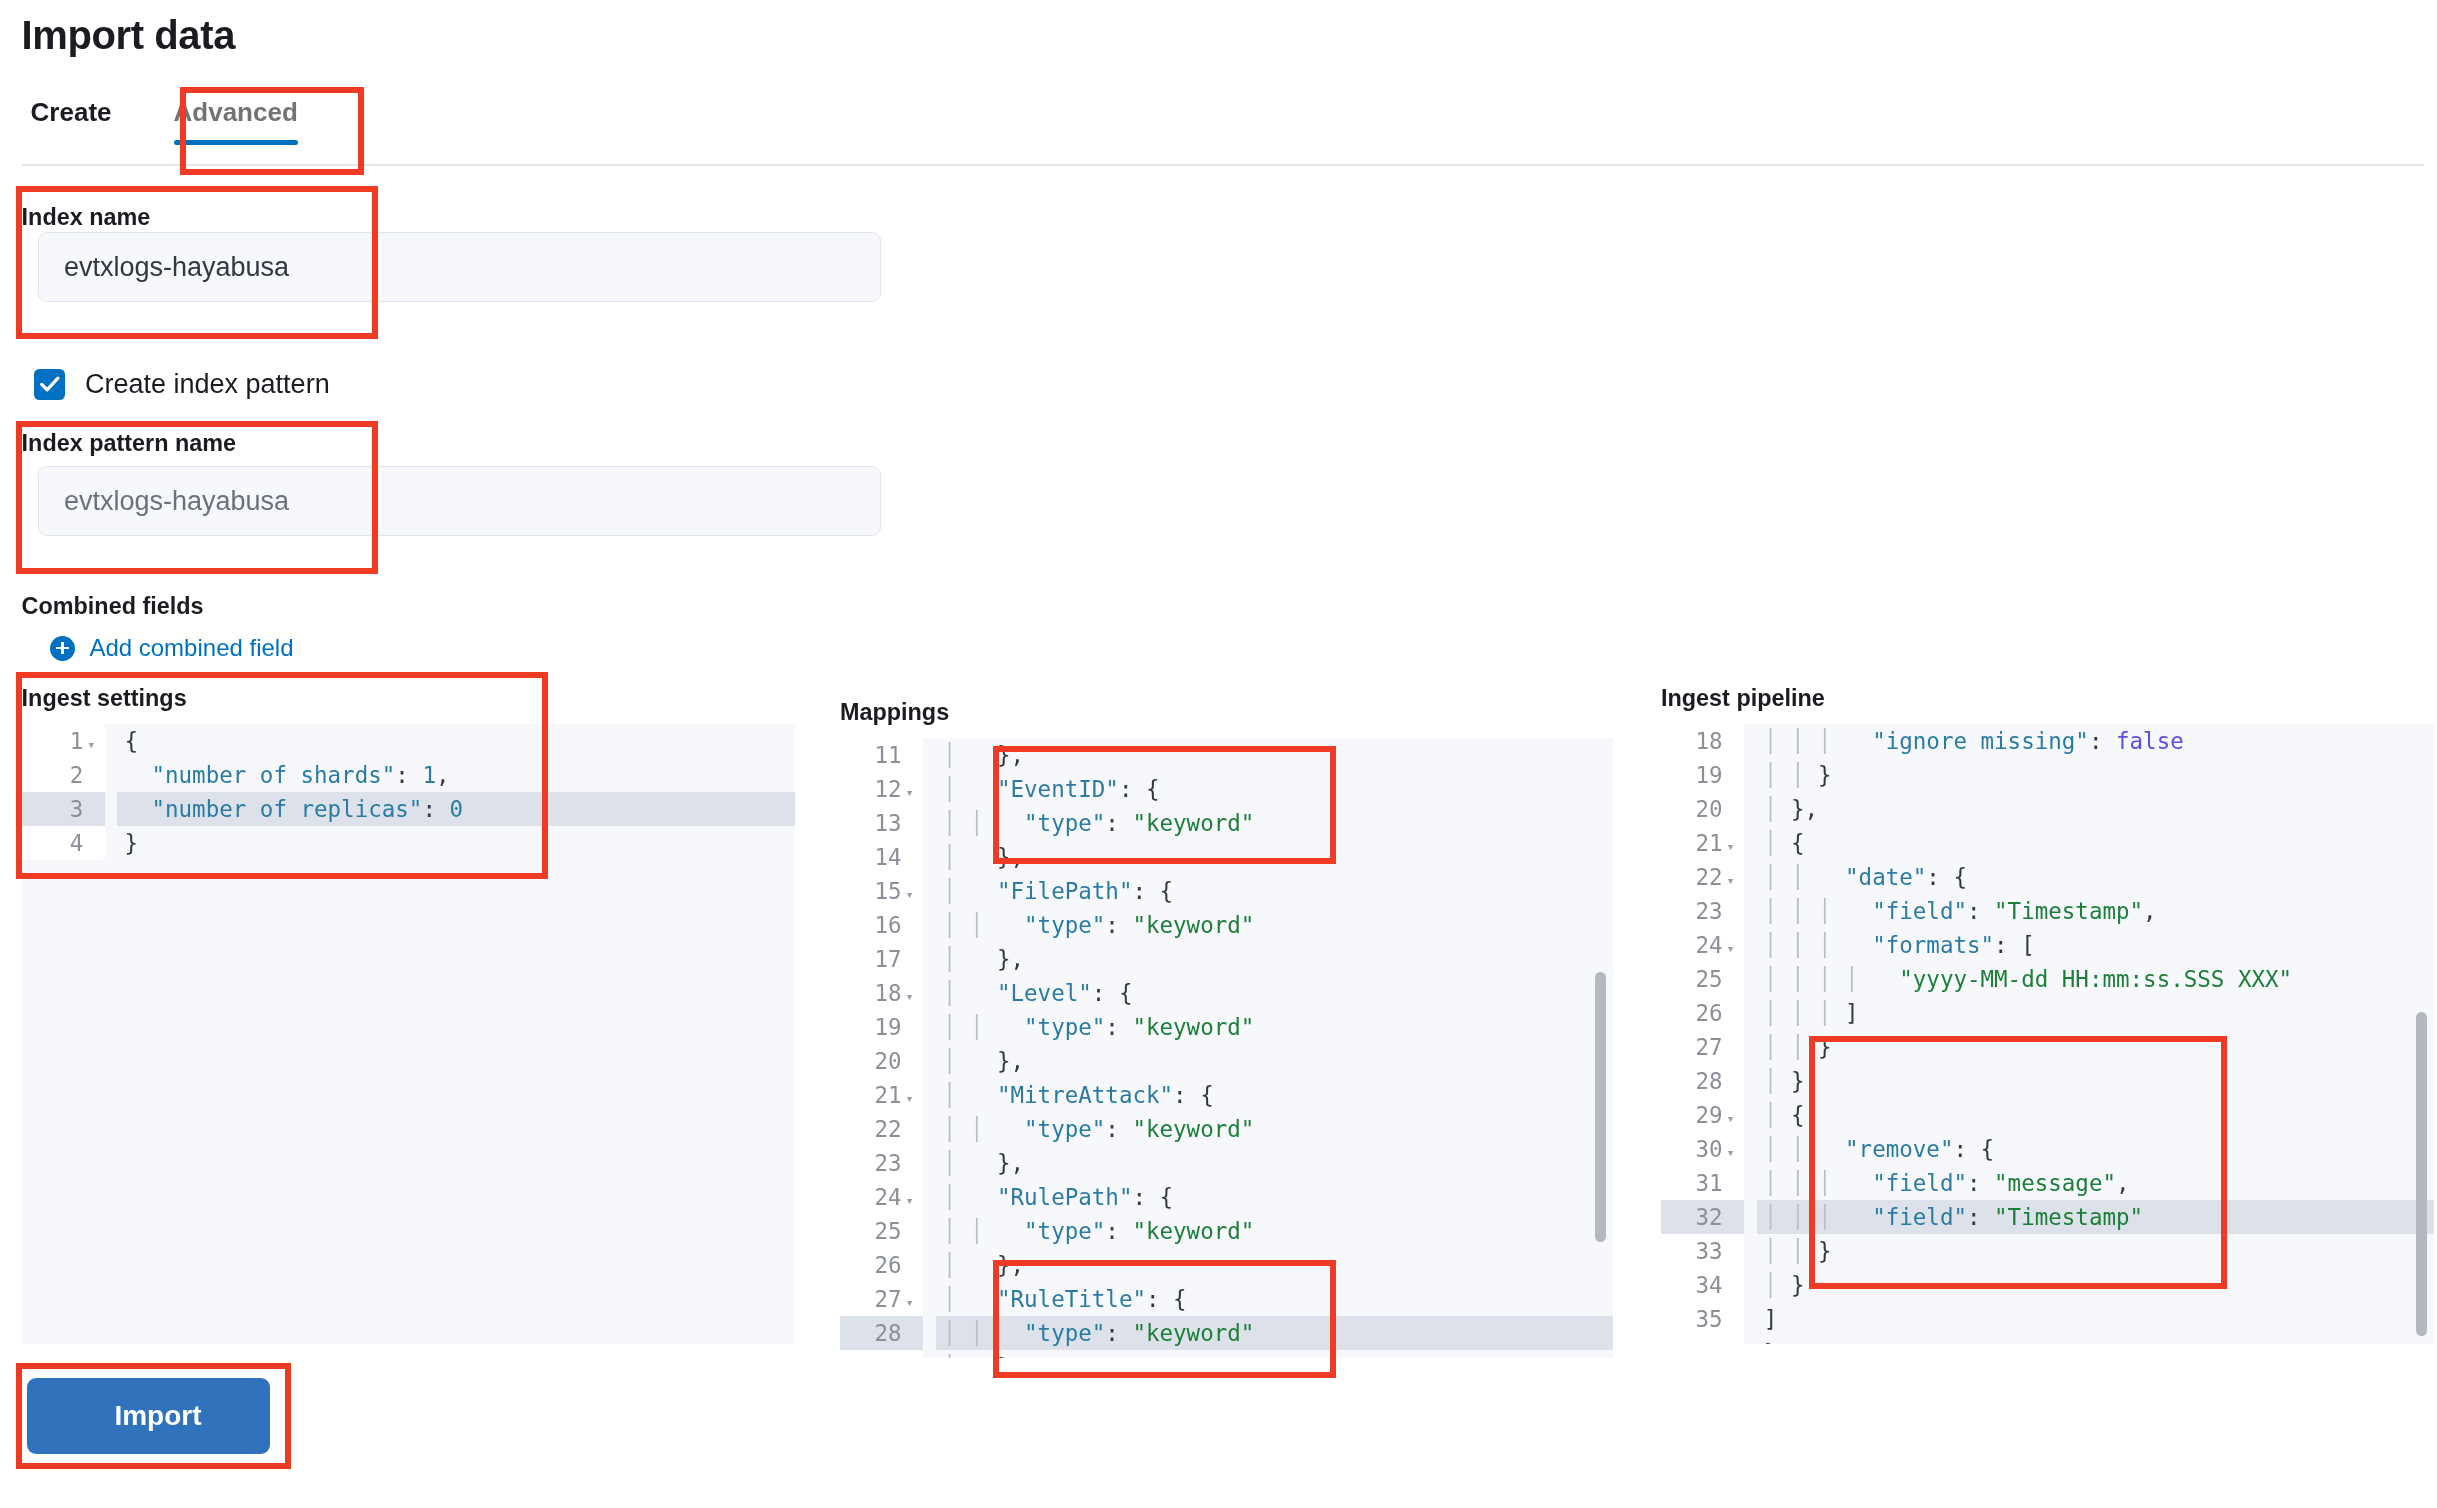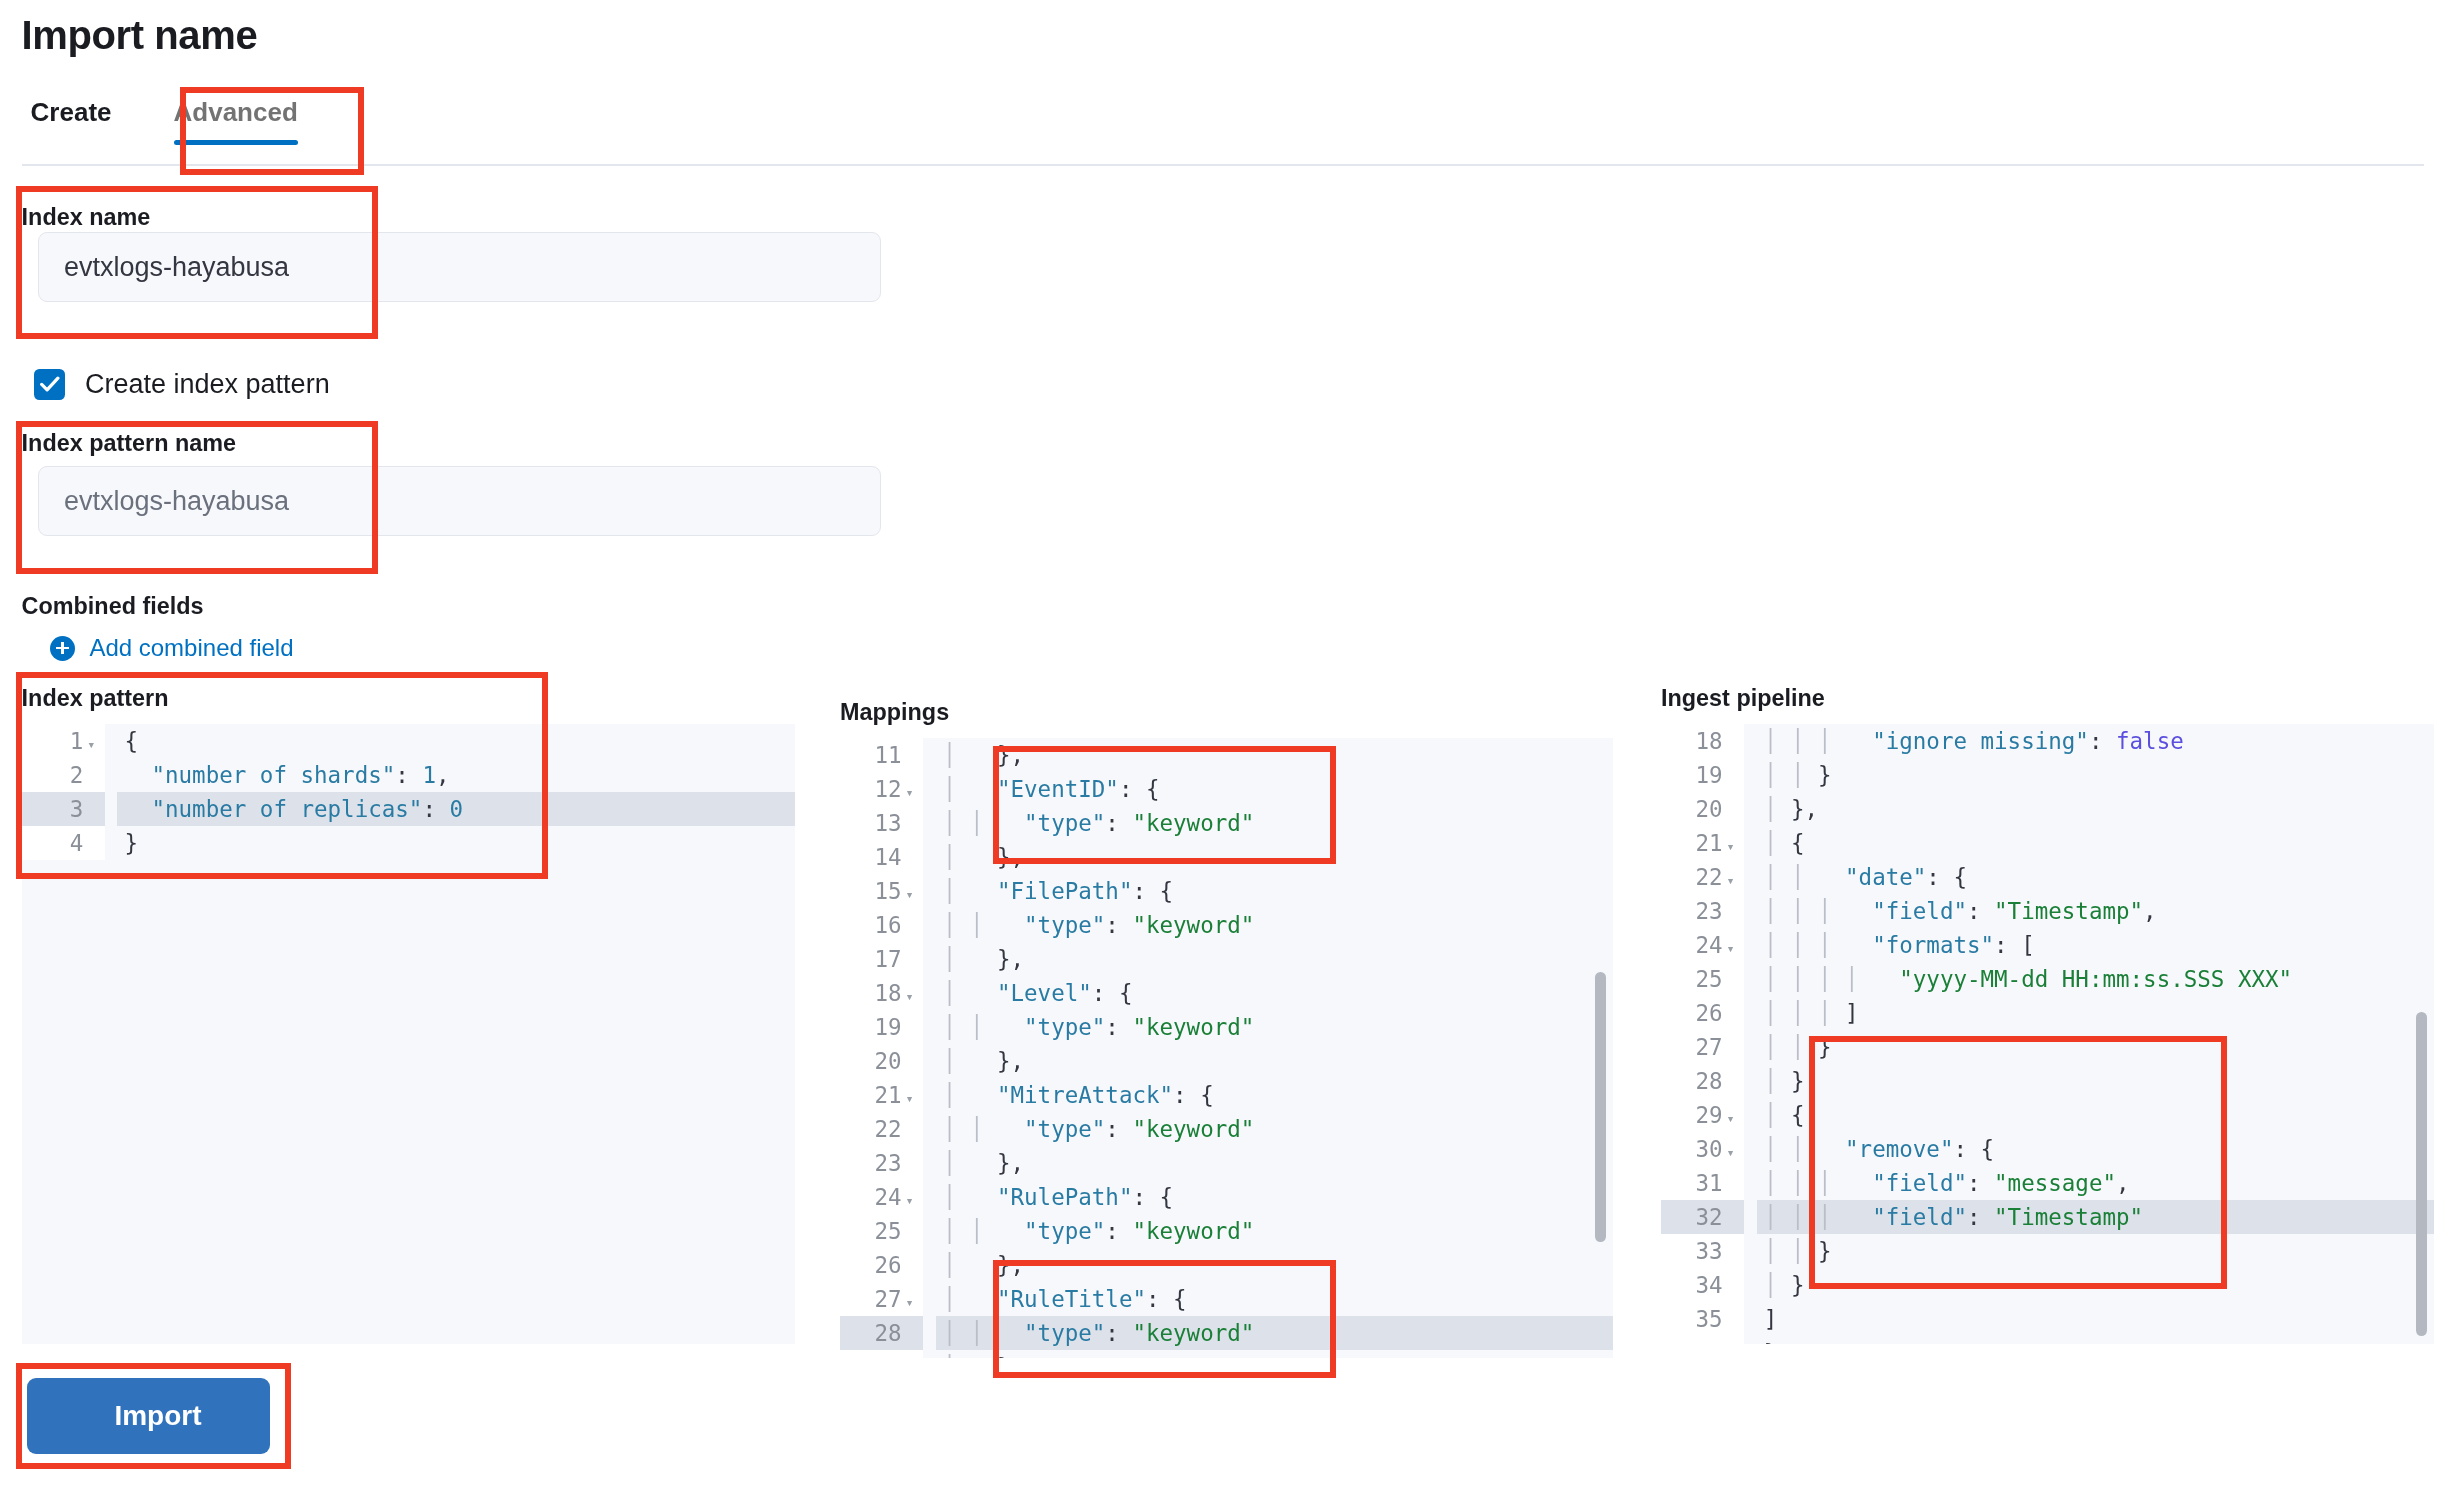--- a/index.html
+++ b/index.html
@@ -236,21 +236,21 @@
     border: 6.3px solid #ef3b24;
     pointer-events: none;
     z-index: 50;
   }
 </style>
 </head>
 <body>
 
 <div class="page">
 
-  <div class="page-title">Import name</div>
+  <div class="page-title">Import data</div>
 
   <div class="tabs">
     <div class="tab">Create</div>
     <div class="tab active">Advanced</div>
   </div>
   <div class="tabs-rule"></div>
 
   <div class="form-label" style="left:21.6px; top:196px;margin-top:8px;">Index name</div>
   <div class="text-input" style="left:38px; top:232px; width:843px;">evtxlogs-hayabusa</div>
 
@@ -266,21 +266,21 @@
   <div class="form-label" style="left:21.6px; top:430px;">Index pattern name</div>
   <div class="text-input placeholder" style="left:38px; top:466px; width:843px;">evtxlogs-hayabusa</div>
 
   <div class="combined-title">Combined fields</div>
   <div class="add-link-row">
     <span class="plus-icon"></span>
     <span class="add-link-text">Add combined field</span>
   </div>
 
   <div class="panel" style="left:21.6px; top:685px; width:773px;">
-    <div class="panel-title">Index pattern</div>
+    <div class="panel-title">Ingest settings</div>
     <div class="editor" id="editor-index-settings" style="width:773px; height:620px;">
         <div class="editor-inner">
           <div class="code-line"><div class="gutter">1<span class="fold">▾</span></div><div class="gutter-sep"></div><div class="code-text"><span class="p">{</span></div></div>
           <div class="code-line"><div class="gutter">2<span class="fold"></span></div><div class="gutter-sep"></div><div class="code-text">  <span class="k">"number_of_shards"</span><span class="p">:</span> <span class="n">1</span><span class="p">,</span></div></div>
           <div class="code-line hl"><div class="gutter">3<span class="fold"></span></div><div class="gutter-sep"></div><div class="code-text">  <span class="k">"number_of_replicas"</span><span class="p">:</span> <span class="n">0</span></div></div>
           <div class="code-line"><div class="gutter">4<span class="fold"></span></div><div class="gutter-sep"></div><div class="code-text"><span class="p">}</span></div></div>
         </div>
       </div>
   </div>
 

